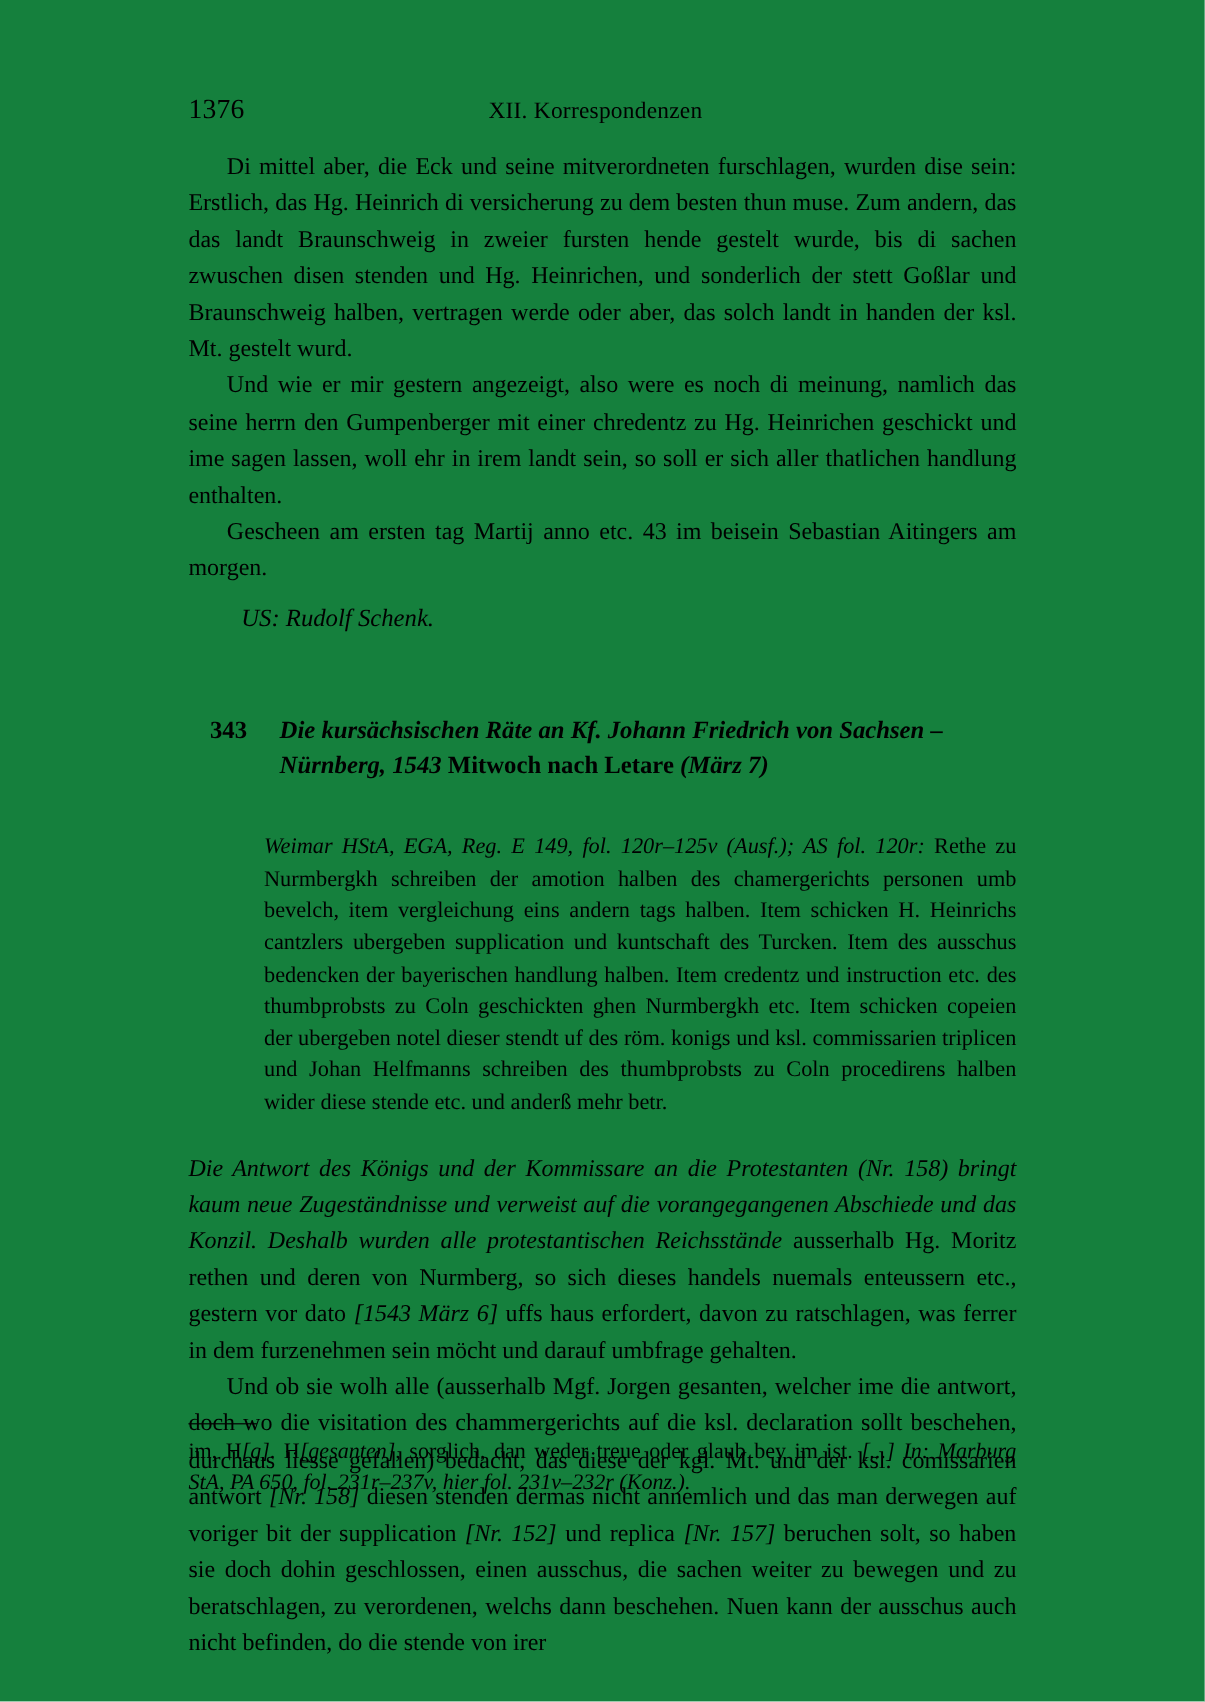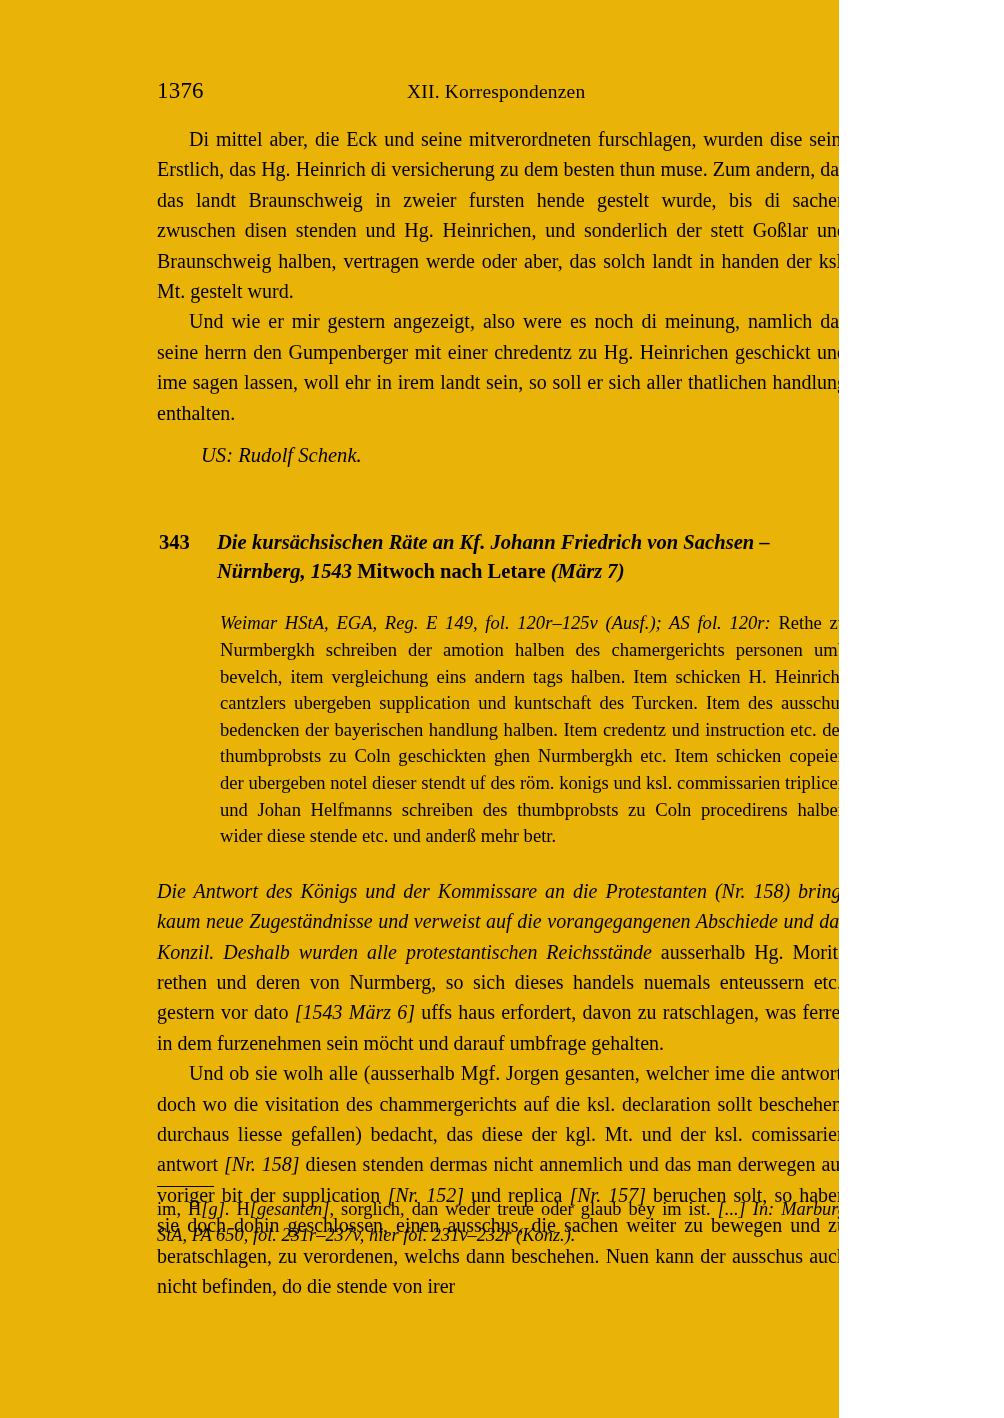--- a/index.html
+++ b/index.html
@@ -6,23 +6,23 @@
     margin: 0;
     padding: 0;
     background: #ffffff;
   }
   body {
     font-family: "Liberation Serif", "DejaVu Serif", serif;
     color: #000000;
   }
   .page {
     position: relative;
-    width: 839px;
+    width: 1004px;
     height: 1418px;
-    background: #eab308;
+    background: #15803d;
     overflow: hidden;
     box-sizing: border-box;
   }
 
   
   .running-head {
     position: absolute;
     left: 157px;
     top: 78px;
     width: 690px;
@@ -65,21 +65,21 @@
   p.signature {
     margin: 12px;
     font-size: 20.6px;
     line-height: 30.4px;
     text-indent: 32px;
     font-style: italic;
   }
 
   
   .section-head {
-    margin: 2px;
+    margin: 18px;
     padding-top: 46px;
     font-size: 20.6px;
     line-height: 29px;
     font-weight: bold;
     position: relative;
     padding-left: 58px;
   }
   .section-num {
     position: absolute;
     left: 0;
@@ -135,20 +135,21 @@
     <span class="folio">1376</span>
     <span class="head-title">XII. Korrespondenzen</span>
   </div>
 
   <div class="col">
 
     <p class="body">Di mittel aber, die Eck und seine mitverordneten furschlagen, wurden dise sein: Erstlich, das Hg. Heinrich di versicherung zu dem besten thun muse. Zum andern, das das landt Braunschweig in zweier fursten hende gestelt wurde, bis di sachen zwuschen disen stenden und Hg. Heinrichen, und sonderlich der stett Goßlar und Braunschweig halben, vertragen werde oder aber, das solch landt in handen der ksl. Mt. gestelt wurd.</p>
 
     <p class="body">Und wie er mir gestern angezeigt, also were es noch di meinung, namlich das seine herrn den Gumpenberger mit einer chredentz zu Hg. Heinrichen geschickt und ime sagen lassen, woll ehr in irem landt sein, so soll er sich aller thatlichen handlung enthalten.</p>
 
+    <p class="body">Gescheen am ersten tag Martij anno etc. 43 im beisein Sebastian Aitingers am morgen.</p>
 
     <p class="signature">US: Rudolf Schenk.</p>
 
     <div class="section-head">
       <span class="section-num">343</span><span class="head-ital">Die kursächsischen Räte an Kf. Johann Friedrich von Sachsen – Nürnberg, 1543</span><span class="head-rom"> </span><span class="head-rom">Mitwoch nach Letare</span><span class="head-ital"> </span><span class="head-ital">(März 7)</span>
     </div>
 
     <div class="refblock">
       <span class="ital">Weimar HStA, EGA, Reg. E 149, fol. 120r–125v (Ausf.); AS fol. 120r:</span><span> </span><span>Rethe zu Nurmbergkh schreiben der amotion halben des chamergerichts personen umb bevelch, item vergleichung eins andern tags halben. Item schicken H. Heinrichs cantzlers ubergeben supplication und kuntschaft des Turcken. Item des ausschus bedencken der bayerischen handlung halben. Item credentz und instruction etc. des thumbprobsts zu Coln geschickten ghen Nurmbergkh etc. Item schicken copeien der ubergeben notel dieser stendt uf des röm. konigs und ksl. commissarien triplicen und Johan Helfmanns schreiben des thumbprobsts zu Coln procedirens halben wider diese stende etc. und anderß mehr betr.</span>
     </div>

